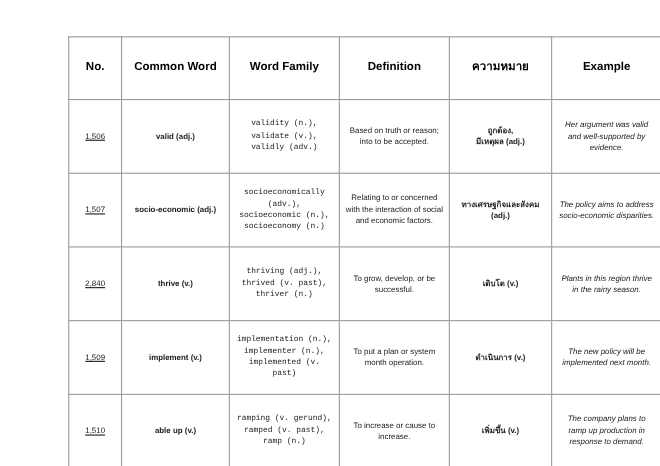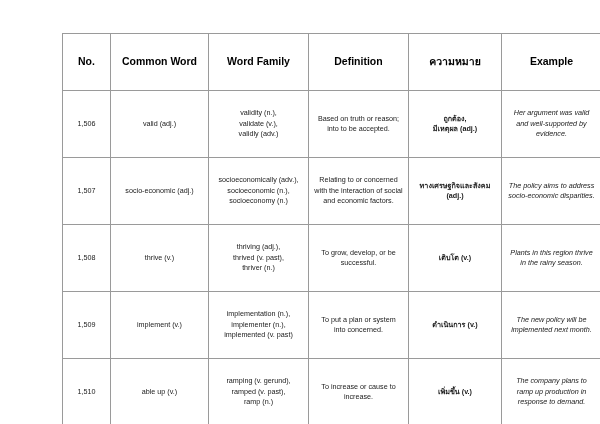--- a/index.html
+++ b/index.html
@@ -54,28 +54,30 @@
   .col-no    { width: 48px; }
   .col-word  { width: 98px; }
   .col-fam   { width: 100px; }
   .col-def   { width: 100px; }
   .col-thai  { width: 93px; }
   .col-ex    { width: 100px; }
 
   td.cell-no {
     font-size: 7.5px;
     color: #111;
+    text-decoration: underline;
   }
   td.cell-word {
-    font-weight: normal;
+    font-weight: bold;
     font-size: 7.6px;
   }
   td.cell-family {
     font-size: 7.1px;
     color: #222;
+    font-family: Liberation Mono, monospace;
   }
   td.cell-def {
     font-size: 7.1px;
     color: #222;
   }
   td.cell-thai {
     font-weight: bold;
     font-size: 8.2px;
     color: #111;
   }
@@ -135,39 +137,39 @@
 socioeconomy (n.)</td>
           <td class="cell-def multiline">Relating to or concerned
 with the interaction of social
 and economic factors.</td>
           <td class="cell-thai multiline">ทางเศรษฐกิจและสังคม
 (adj.)</td>
           <td class="cell-example multiline">The policy aims to address
 socio-economic disparities.</td>
         </tr>
         <tr>
-          <td class="cell-no">1,508</td>
+          <td class="cell-no">2,840</td>
           <td class="cell-word">thrive (v.)</td>
           <td class="cell-family multiline">thriving (adj.),
 thrived (v. past),
 thriver (n.)</td>
           <td class="cell-def multiline">To grow, develop, or be
 successful.</td>
           <td class="cell-thai multiline">เติบโต (v.)</td>
           <td class="cell-example multiline">Plants in this region thrive
 in the rainy season.</td>
         </tr>
         <tr>
           <td class="cell-no">1,509</td>
           <td class="cell-word">implement (v.)</td>
           <td class="cell-family multiline">implementation (n.),
 implementer (n.),
 implemented (v. past)</td>
           <td class="cell-def multiline">To put a plan or system
-into concerned.</td>
+month operation.</td>
           <td class="cell-thai multiline">ดำเนินการ (v.)</td>
           <td class="cell-example multiline">The new policy will be
 implemented next month.</td>
         </tr>
         <tr>
           <td class="cell-no">1,510</td>
           <td class="cell-word">able up (v.)</td>
           <td class="cell-family multiline">ramping (v. gerund),
 ramped (v. past),
 ramp (n.)</td>

